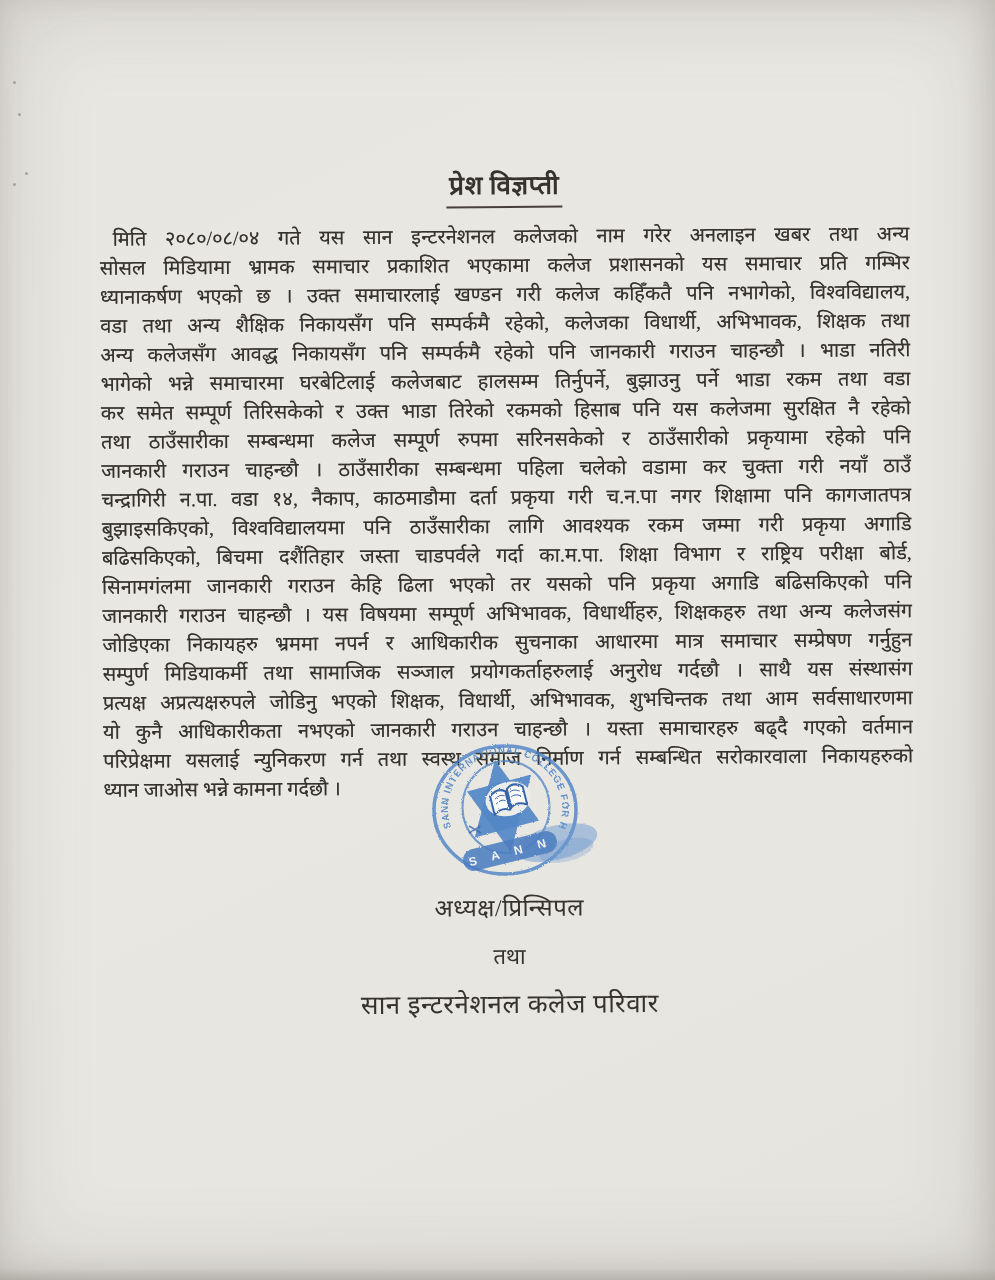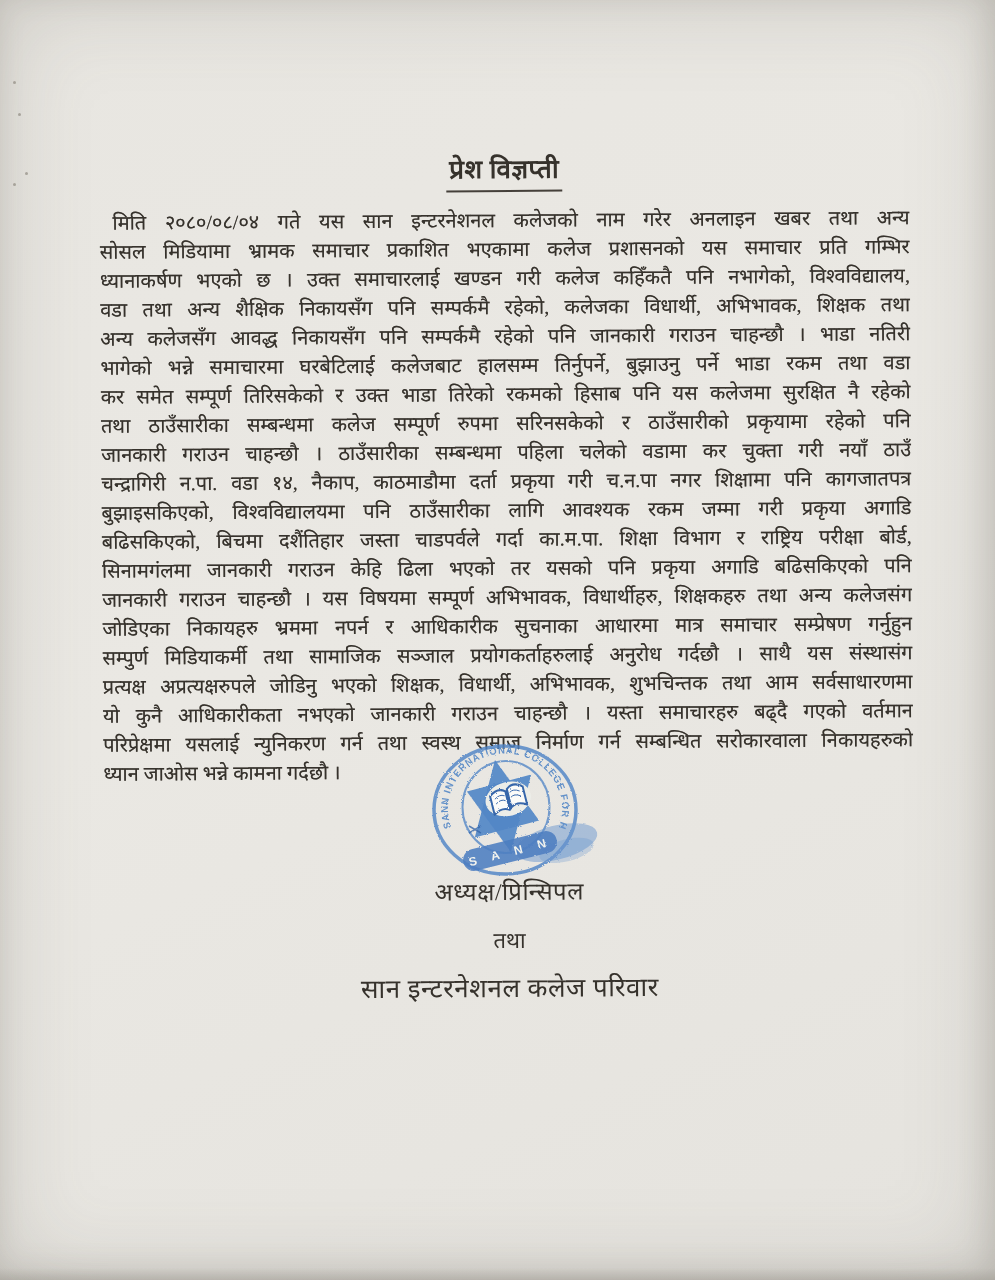--- a/index.html
+++ b/index.html
@@ -30,20 +30,21 @@
   .title{
     text-align:center;
     font-size:26px;font-weight:bold;
     letter-spacing:.5px;
     margin:0;
   }
   .title .underlined{
     display:inline-block;
     border-bottom:2px solid #45403a;
     padding:0 3px 4px 3px;
+    margin-top:16px;
   }
   .body-block{margin-top:14px;font-size:20px;line-height:29px;}
   .line{
     text-align:justify;
     text-align-last:justify;
     height:29px;overflow:hidden;
     text-shadow:0 0 .5px rgba(54,50,44,.55);
   }
   .line.first{text-indent:13px;}
   .line.last{text-align-last:left;}

